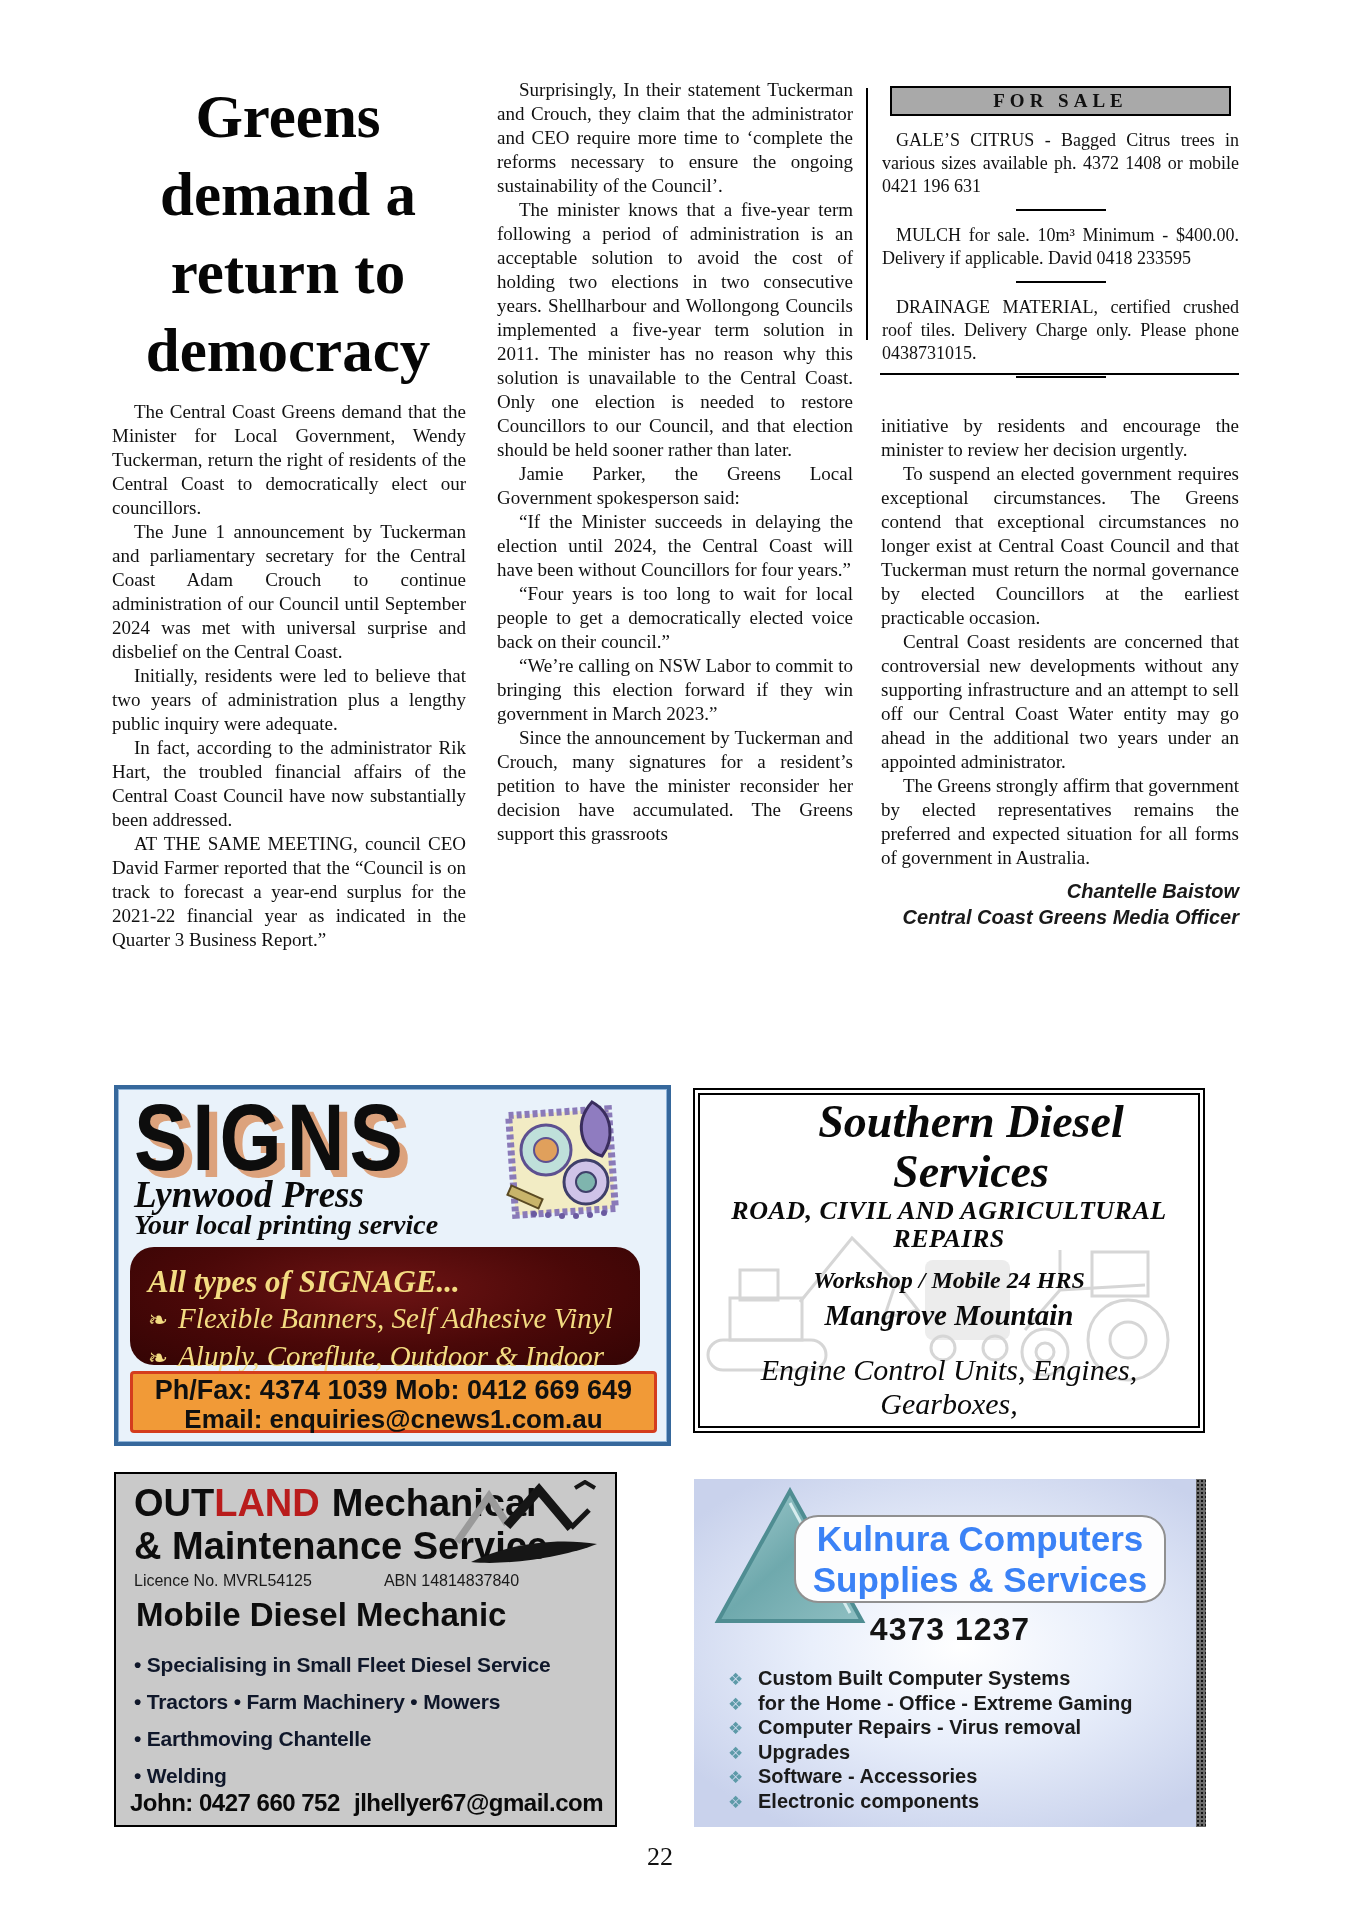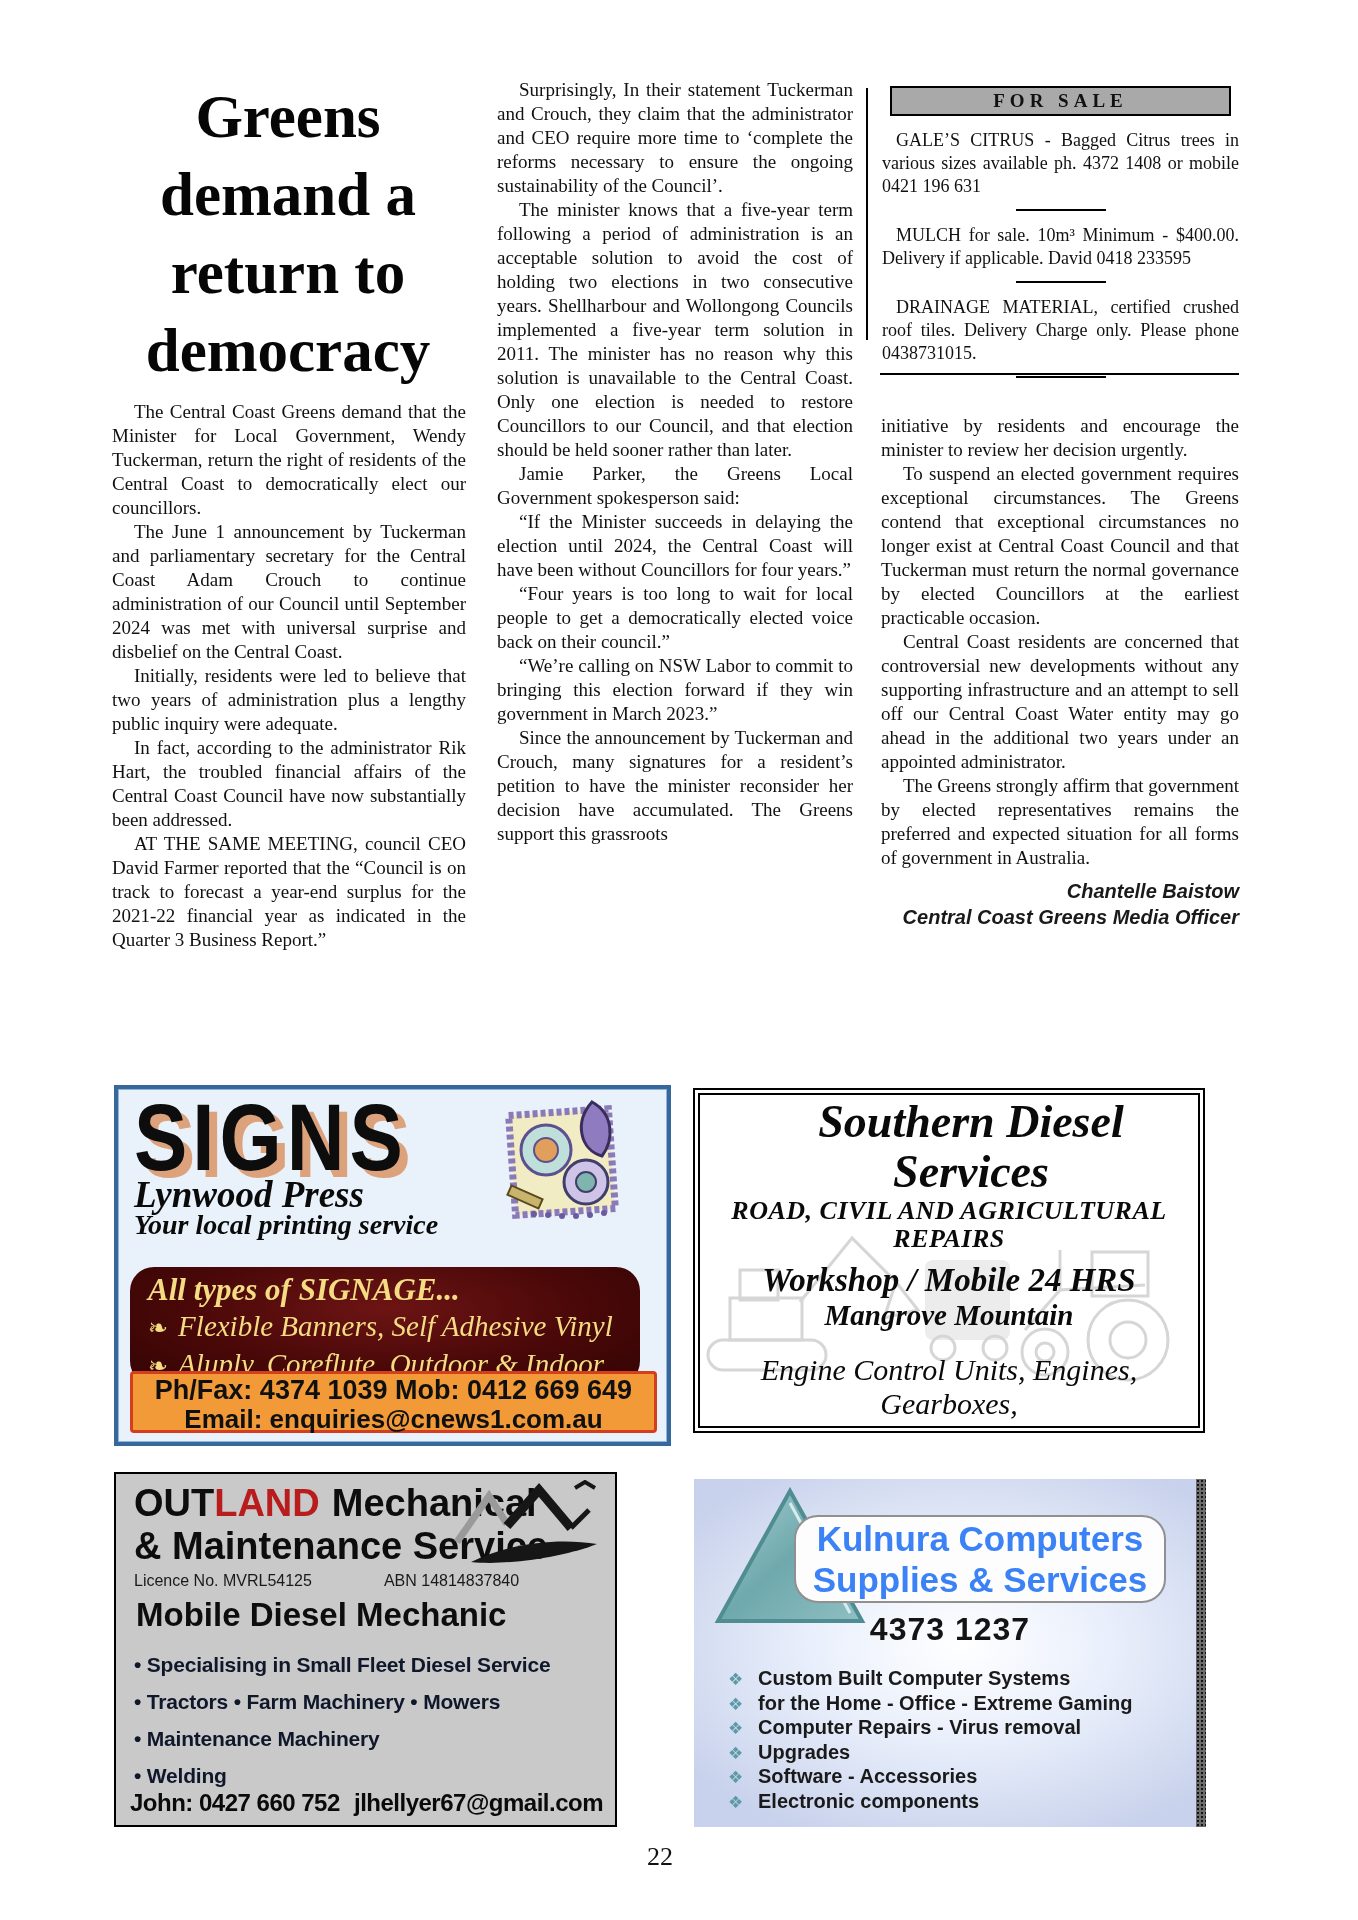--- a/index.html
+++ b/index.html
@@ -36,41 +36,41 @@
                font-weight:bold;font-size:80px;line-height:80px;letter-spacing:5px;color:#0d0d0d;
                transform:scaleY(1.18);transform-origin:top left;
                text-shadow:8px 6px 0 #dca27c;}
   .signs-clipart{position:absolute;left:386px;top:7px;}
   .signs-lyn{position:absolute;left:16px;top:84px;font-family:"Liberation Serif",serif;
              font-style:italic;font-weight:bold;font-size:37px;color:#0a0a0a;}
   .signs-local{position:absolute;left:16px;top:120px;font-family:"Liberation Serif",serif;
                font-style:italic;font-weight:bold;font-size:28px;color:#0a0a0a;}
   .signs-banner{position:absolute;left:12px;top:158px;width:510px;height:118px;border-radius:24px;
                 background:radial-gradient(ellipse at 50% 35%,#6d1414 0%,#4a0808 55%,#330404 100%);
-                color:#f3dc82;padding:4px 0 0 18px;box-sizing:border-box;margin-top:20px;}
+                color:#f3dc82;padding:16px 0 0 18px;box-sizing:border-box;}
   .signs-banner-title{font-family:"Liberation Serif",serif;font-style:italic;font-weight:bold;
                       font-size:31px;line-height:37px;}
   .signs-banner-item{font-family:"Liberation Serif",serif;font-style:italic;
                      font-size:29px;line-height:36px;white-space:nowrap;}
   .orn{font-style:normal;margin-right:10px;font-size:24px;}
   .signs-phonebox{position:absolute;left:12px;top:282px;width:527px;height:62px;border-radius:4px;
                   background:#f19a37;border:3px solid #d43d1e;box-sizing:border-box;
                   text-align:center;color:#101010;font-weight:bold;padding-top:1px;}
   .signs-phone{font-size:27px;line-height:31px;white-space:nowrap;}
   .signs-email{font-size:26px;line-height:27px;white-space:nowrap;}
 
   
   .ad-diesel{position:absolute;left:693px;top:1088px;width:512px;height:345px;background:#fff;
              border:2px solid #000;box-sizing:border-box;font-family:"Liberation Serif",serif;}
   .diesel-inner{position:absolute;inset:3px;border:2px solid #000;overflow:hidden;}
   .diesel-sketch{position:absolute;left:0;top:95px;z-index:0;}
   .diesel-content{position:relative;z-index:1;text-align:center;font-style:italic;color:#0a0a0a;}
   .d-title{font-weight:bold;font-size:46px;line-height:50px;margin-top:2px;padding-left:44px;}
   .d-sub{font-weight:bold;font-size:26px;line-height:28px;letter-spacing:0.5px;}
-  .d-hours{font-weight:bold;font-size:33px;line-height:38px;margin-top:8px;}
+  .d-hours{font-weight:bold;font-size:24px;line-height:38px;margin-top:8px;}
   .d-loc{font-weight:bold;font-size:29px;line-height:32px;}
   .d-serv{font-size:30px;line-height:34px;}
   .d-serv1{margin-top:22px;}
   .d-name{font-weight:bold;font-size:45px;line-height:47px;margin-top:10px;}
 
   
   .ad-outland{position:absolute;left:114px;top:1472px;width:503px;height:355px;background:#c9c9c9;
               border:2px solid #000;box-sizing:border-box;font-family:"Liberation Sans",sans-serif;}
   .out-title{position:absolute;left:18px;top:8px;font-weight:bold;font-size:38px;line-height:43px;color:#0d0d0d;}
   .out-gray{color:#b91c1c;}
@@ -235,21 +235,21 @@
       <polyline points="8,62 40,16 58,44" stroke="#9a9a9a" stroke-width="7"></polyline>
       <polyline points="58,46 90,10 122,48" stroke="#161616" stroke-width="9"></polyline>
       <line x1="122" y1="48" x2="140" y2="30" stroke="#161616" stroke-width="5"></line>
       <path d="M126,8 l10,-6 l10,6" stroke="#161616" stroke-width="4"></path>
       <path d="M22,82 C62,62 112,58 148,64 C118,76 60,86 22,82 Z" fill="#161616"></path>
     </svg>
     <div class="out-heading">Mobile Diesel Mechanic</div>
     <div class="out-bullets">
       <div>• Specialising in Small Fleet Diesel Service</div>
       <div>• Tractors  • Farm Machinery  • Mowers</div>
-      <div>• Maintenance Machinery</div>
+      <div>• Earthmoving Chantelle</div>
       <div>• Welding</div>
     </div>
     <div class="out-contact">
       <span>John: 0427 660 752</span>
       <span>jlhellyer67@gmail.com</span>
     </div>
   </div>
 
   <div class="ad-kulnura">
     <svg class="kul-tri" width="152" height="138" viewBox="0 0 152 138">

